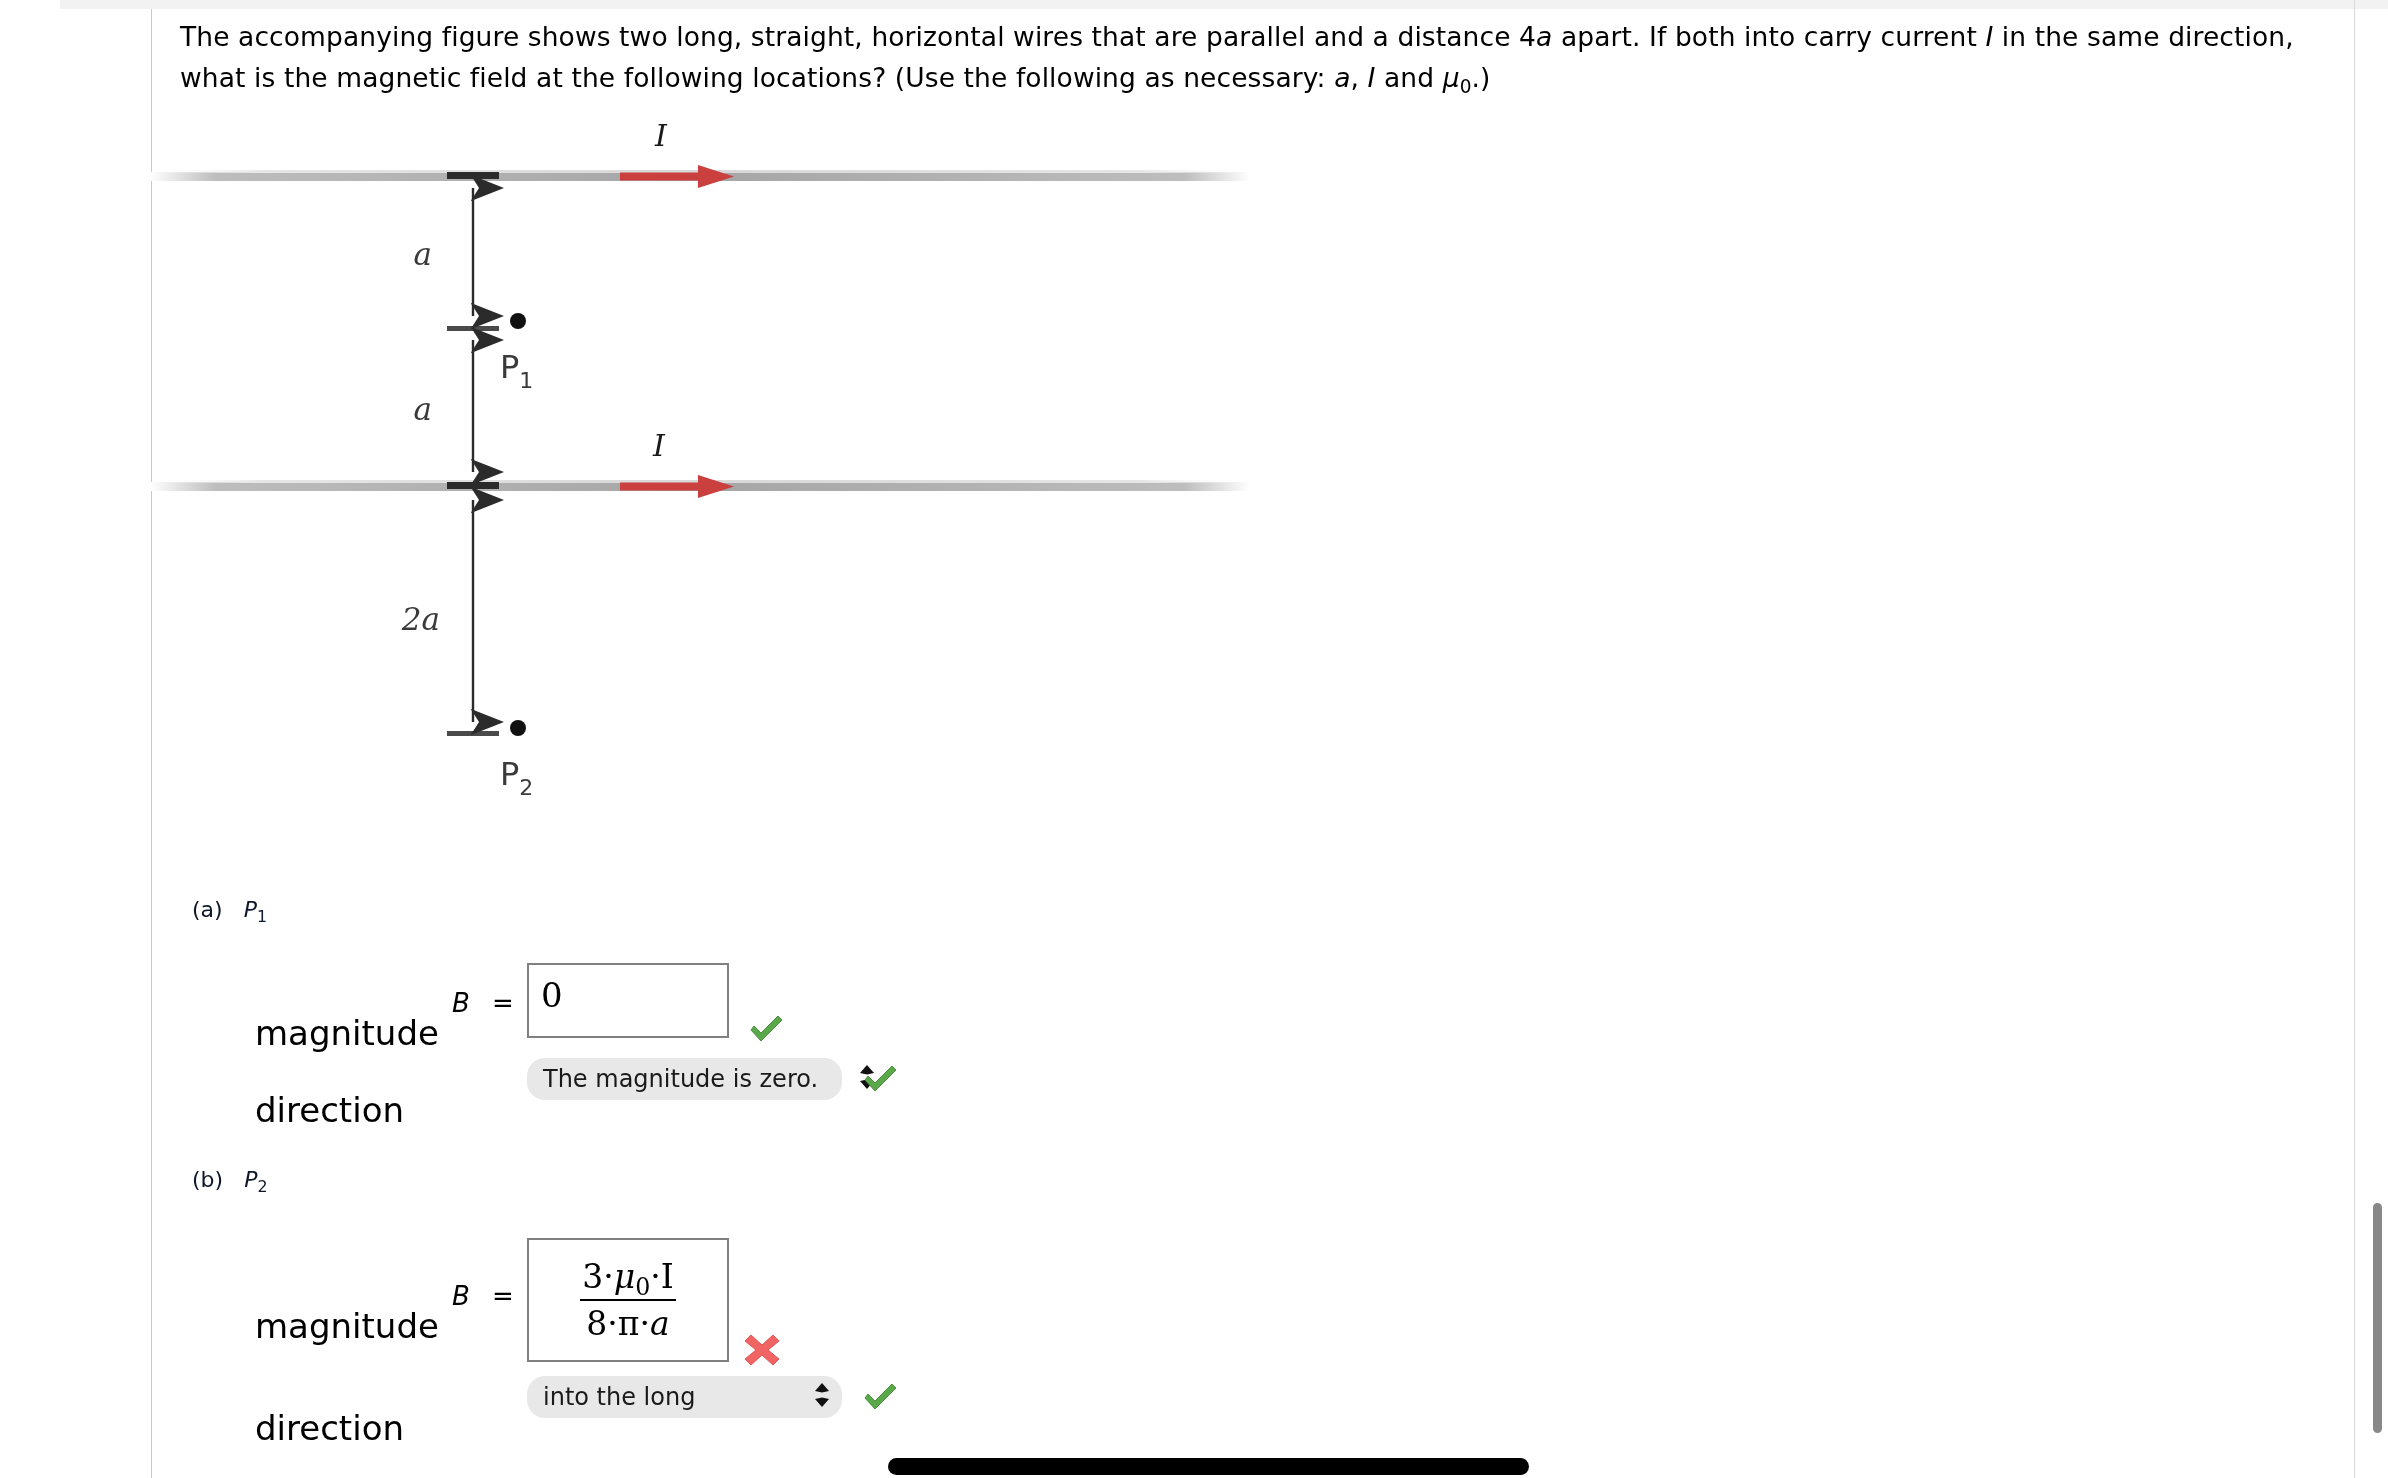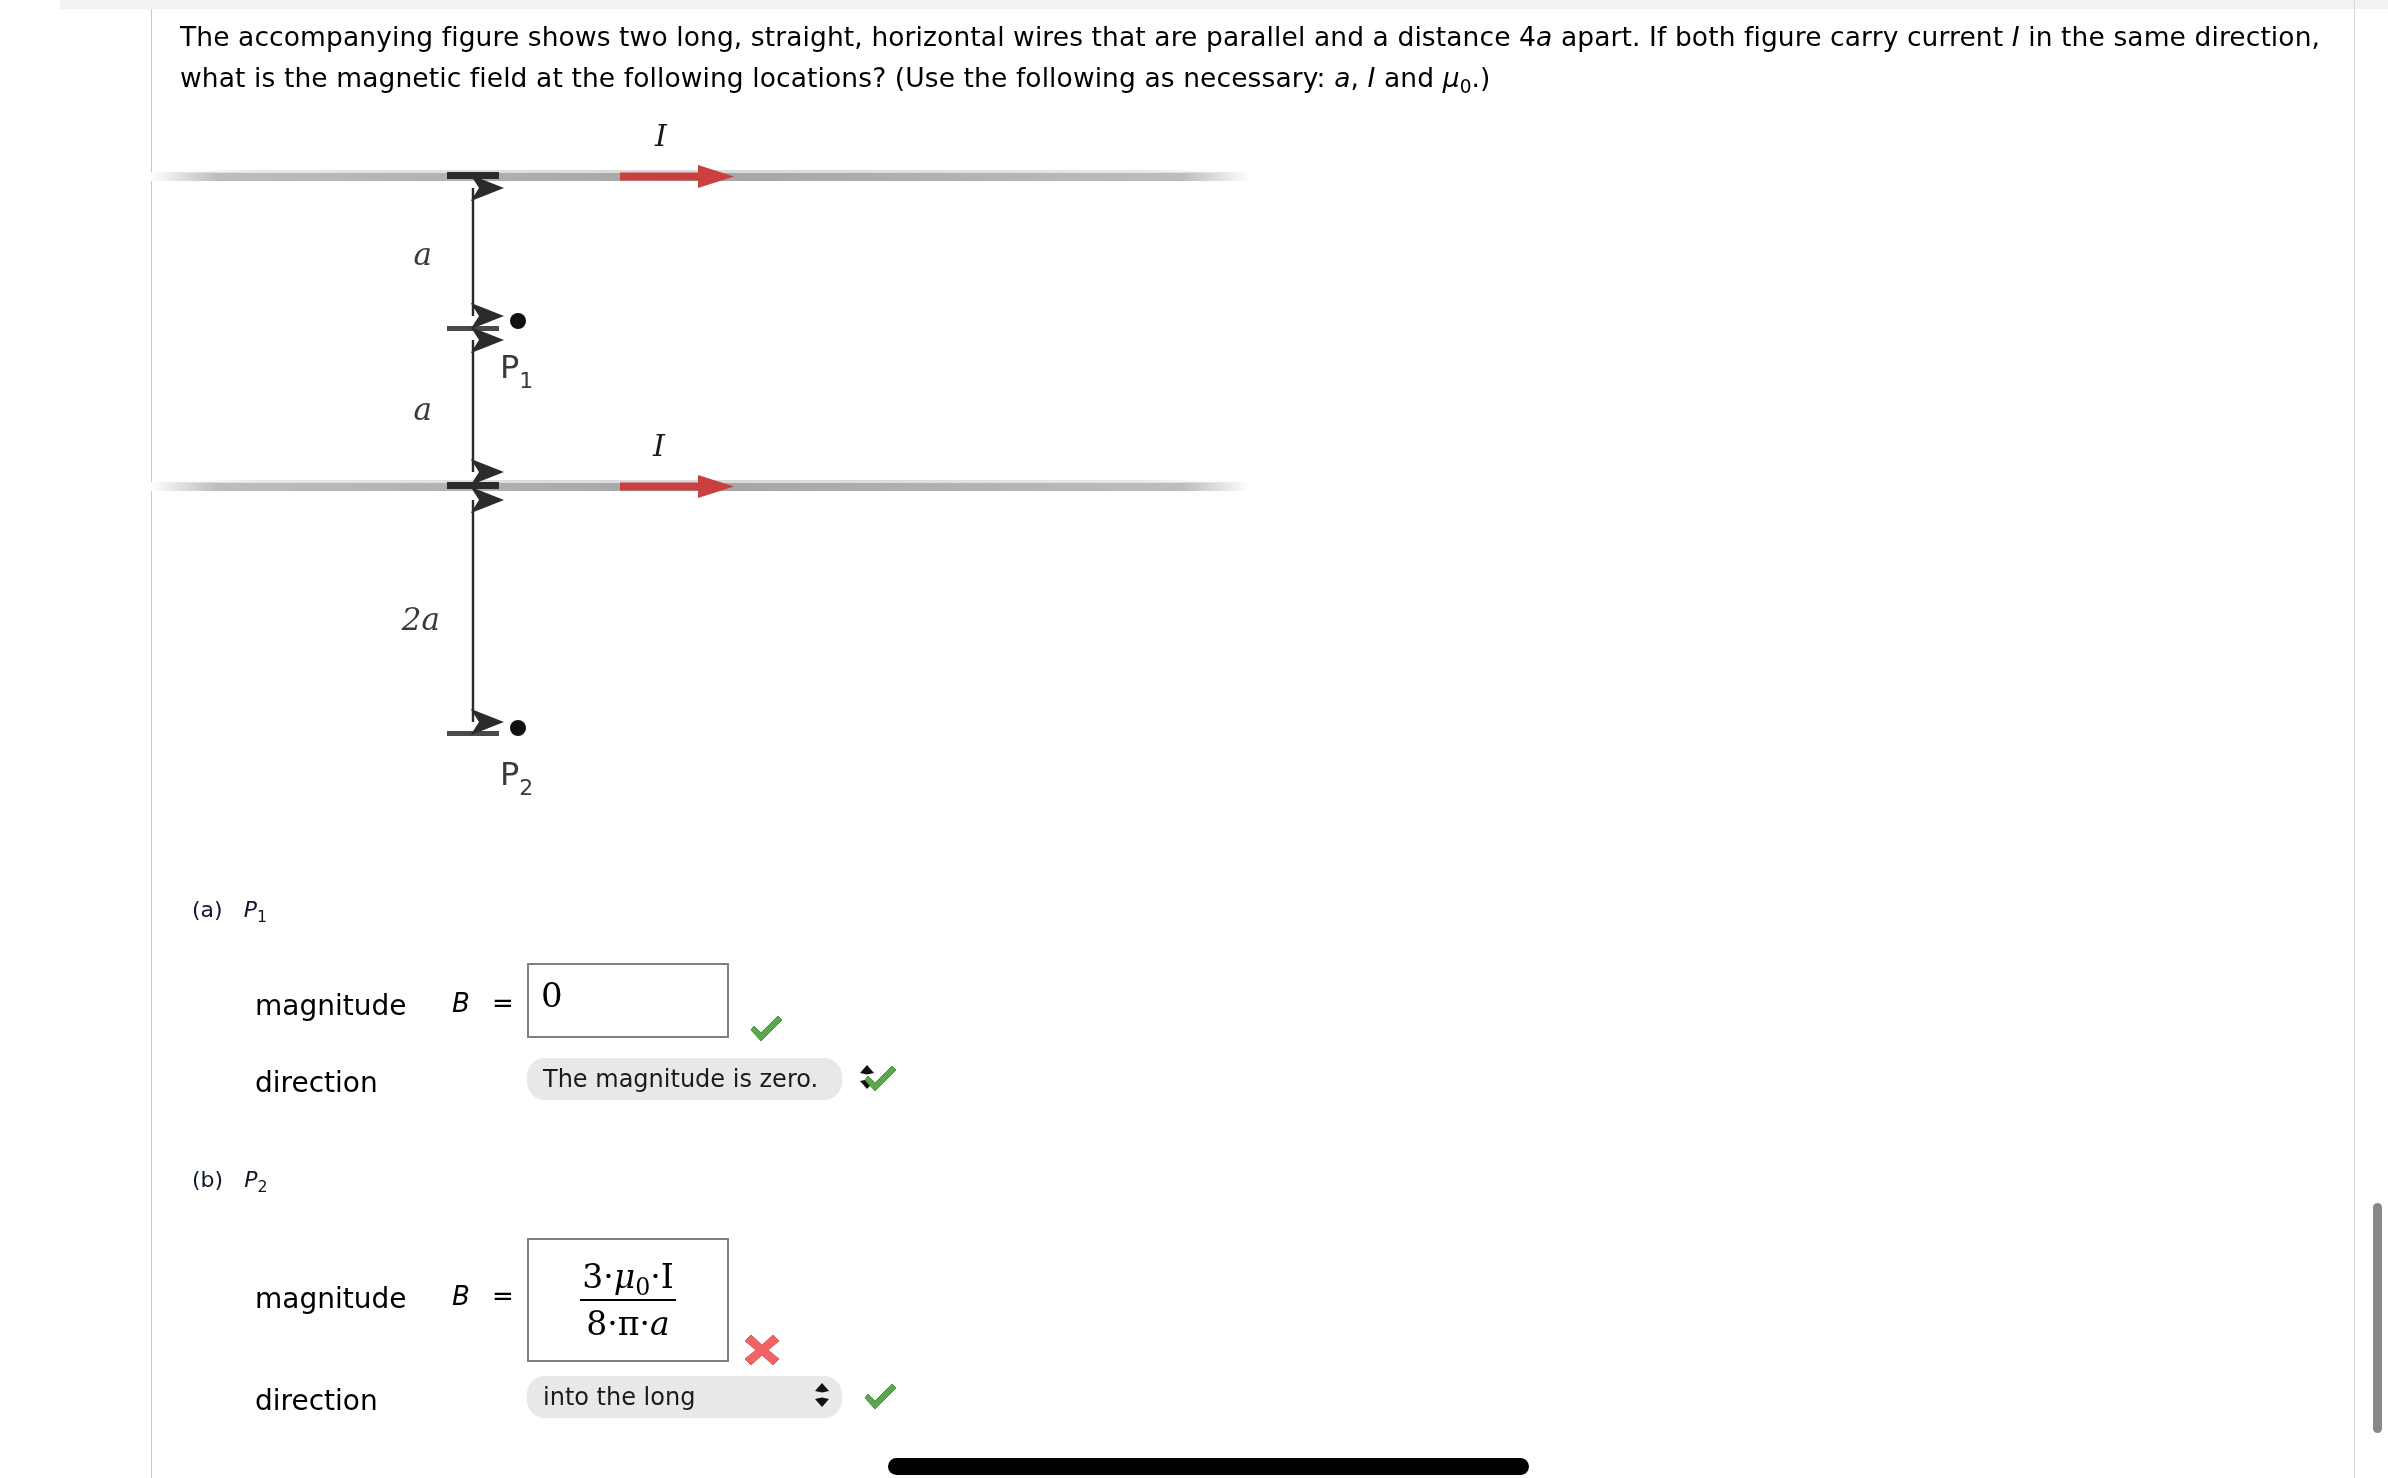--- a/index.html
+++ b/index.html
@@ -72,23 +72,24 @@
     position: absolute;
     font-size: 22px;
     color: #0f172a;
     white-space: nowrap;
   }
   .part-label .pv { font-style: italic; }
   .part-label .pv sub { font-size: 0.72em; font-style: normal; }
 
   .row-label {
     position: absolute;
-    font-size: 28px;
+    font-size: 34px;
     color: #000;
     white-space: nowrap;
+    margin-top: 24px;
   }
   .beq {
     position: absolute;
     font-size: 26px;
     white-space: nowrap;
   }
   .beq .bi { font-style: italic; }
 
   .answerbox {
     position: absolute;
@@ -154,21 +155,21 @@
 
 <div id="root">
 
   <div class="top-strip"></div>
   <div class="left-rule"></div>
   <div class="right-rule"></div>
   <div class="vscroll-thumb"></div>
   <div class="hscroll-thumb"></div>
 
   <div class="qtext">
-    <span>The accompanying figure shows two long, straight, horizontal wires that are parallel and a distance 4</span><i>a</i><span> apart. If both figure carry current </span><i>I</i><span> in the same direction,</span><br>
+    <span>The accompanying figure shows two long, straight, horizontal wires that are parallel and a distance 4</span><i>a</i><span> apart. If both into carry current </span><i>I</i><span> in the same direction,</span><br>
     <span>what is the magnetic field at the following locations? (Use the following as necessary: </span><i>a</i><span>, </span><i>I</i><span> and </span><span class="mu0"><span>μ</span><sub>0</sub></span><span>.)</span>
   </div>
 
   <div class="figure">
     <svg width="1100" height="780" viewBox="0 0 1100 780" xmlns="http://www.w3.org/2000/svg">
       <defs>
         <linearGradient id="wireGrad" x1="0" y1="0" x2="1" y2="0">
           <stop offset="0%" stop-color="#ffffff"></stop>
           <stop offset="6%" stop-color="#bdbdbd"></stop>
           <stop offset="50%" stop-color="#a5a5a5"></stop>

